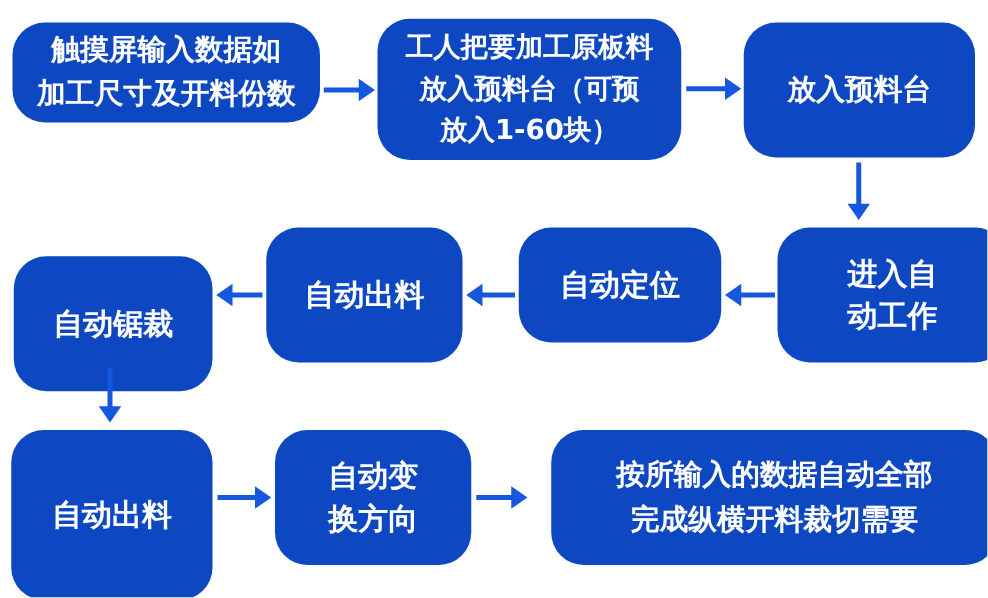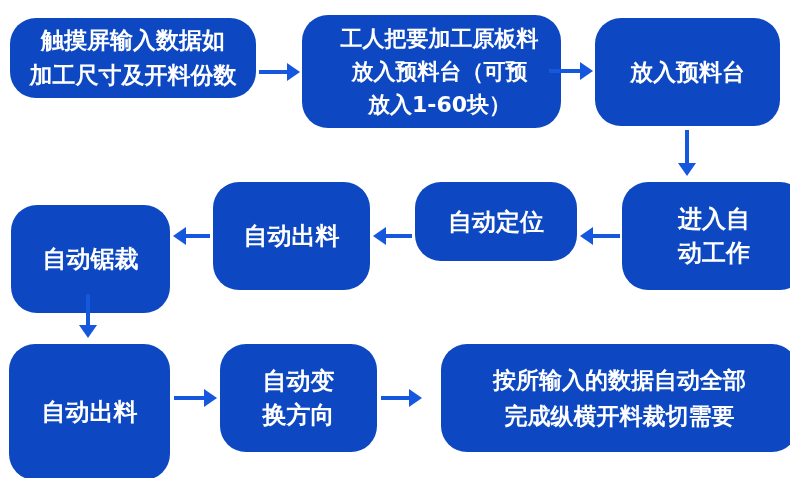--- a/index.html
+++ b/index.html
@@ -27,24 +27,24 @@
     text-align: center;
     font-size: 24px;
     line-height: 34px;
   }
   .node .label {
     white-space: pre-line;
     padding: 0 6px;
   }
   
   #n1  { left: 10px;  top: 18px;  width: 246px; height: 80px; font-size: 23px; line-height: 35px; }
-  #n2  { left: 302px; top: 15px;  width: 243px; height: 113px; font-size: 22px; line-height: 33px; padding-left: 16px; }
+  #n2  { left: 302px; top: 15px;  width: 243px; height: 113px; font-size: 22px; line-height: 33px; }
   #n3  { left: 595px; top: 18px;  width: 185px; height: 108px; font-size: 23px; }
   #n4  { left: 622px; top: 182px; width: 184px; height: 108px; }
-  #n5  { left: 415px; top: 182px; width: 162px; height: 79px; }
+  #n5  { left: 415px; top: 182px; width: 162px; height: 92px; }
   #n6  { left: 213px; top: 182px; width: 157px; height: 108px; }
   #n7  { left: 11px;  top: 182px; width: 159px; height: 108px; margin-top: 23px; }
   #n8  { left: 9px;   top: 344px; width: 161px; height: 136px; }
   #n9  { left: 220px; top: 344px; width: 157px; height: 108px; text-align: right; }
   #n10 { left: 441px; top: 344px; width: 357px; height: 108px; font-size: 23px; line-height: 36px; }
   
   .arrow { position: absolute; }
   .arrow .shaft { position: absolute; background: var(--arrow, #1557dd); }
   .arrow .head { position: absolute; width: 0; height: 0; }
   .arrow-right { width: 41px; height: 28px; }

